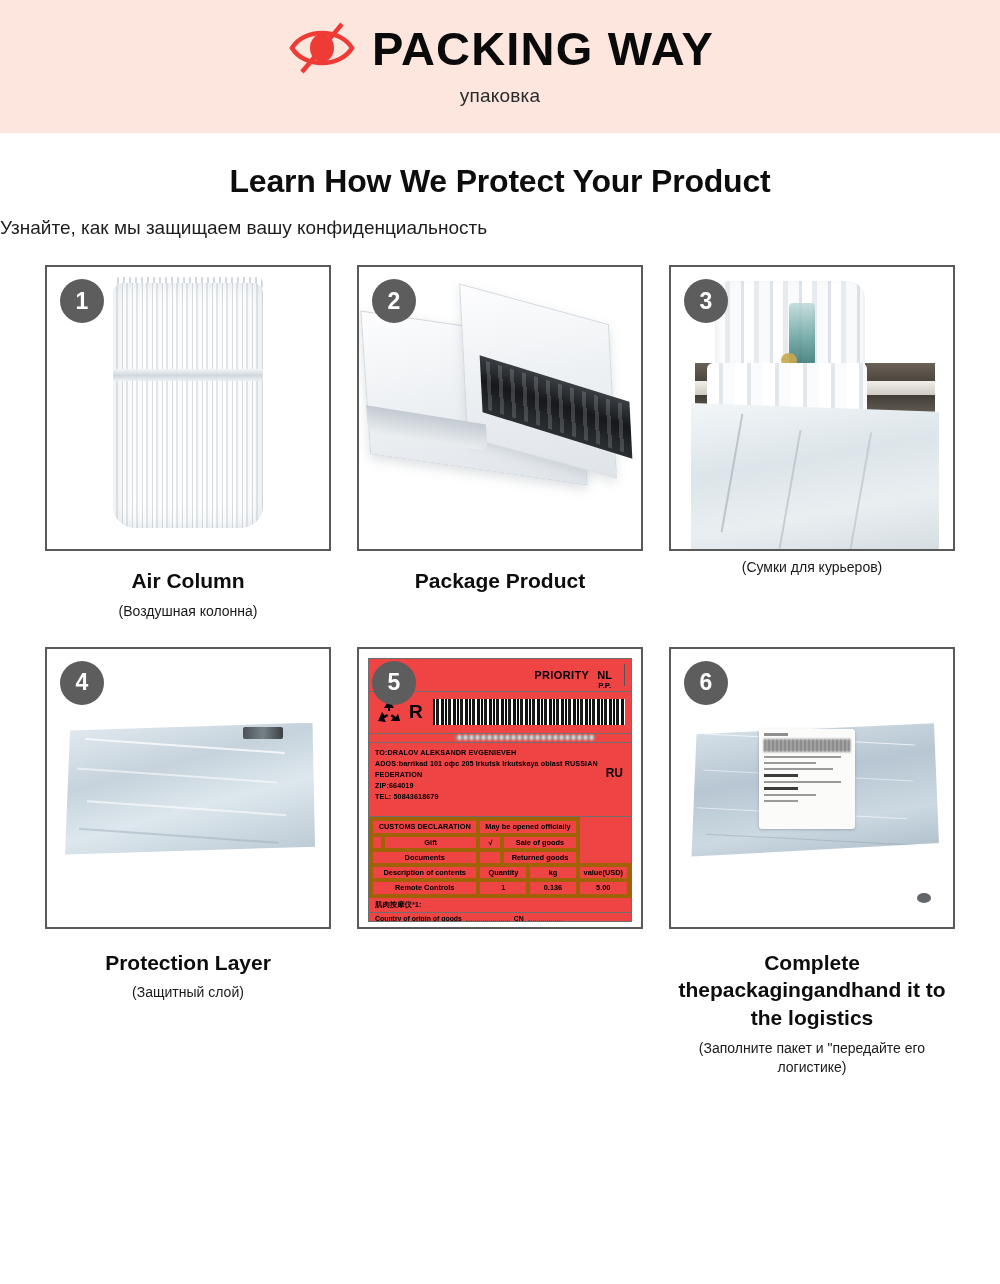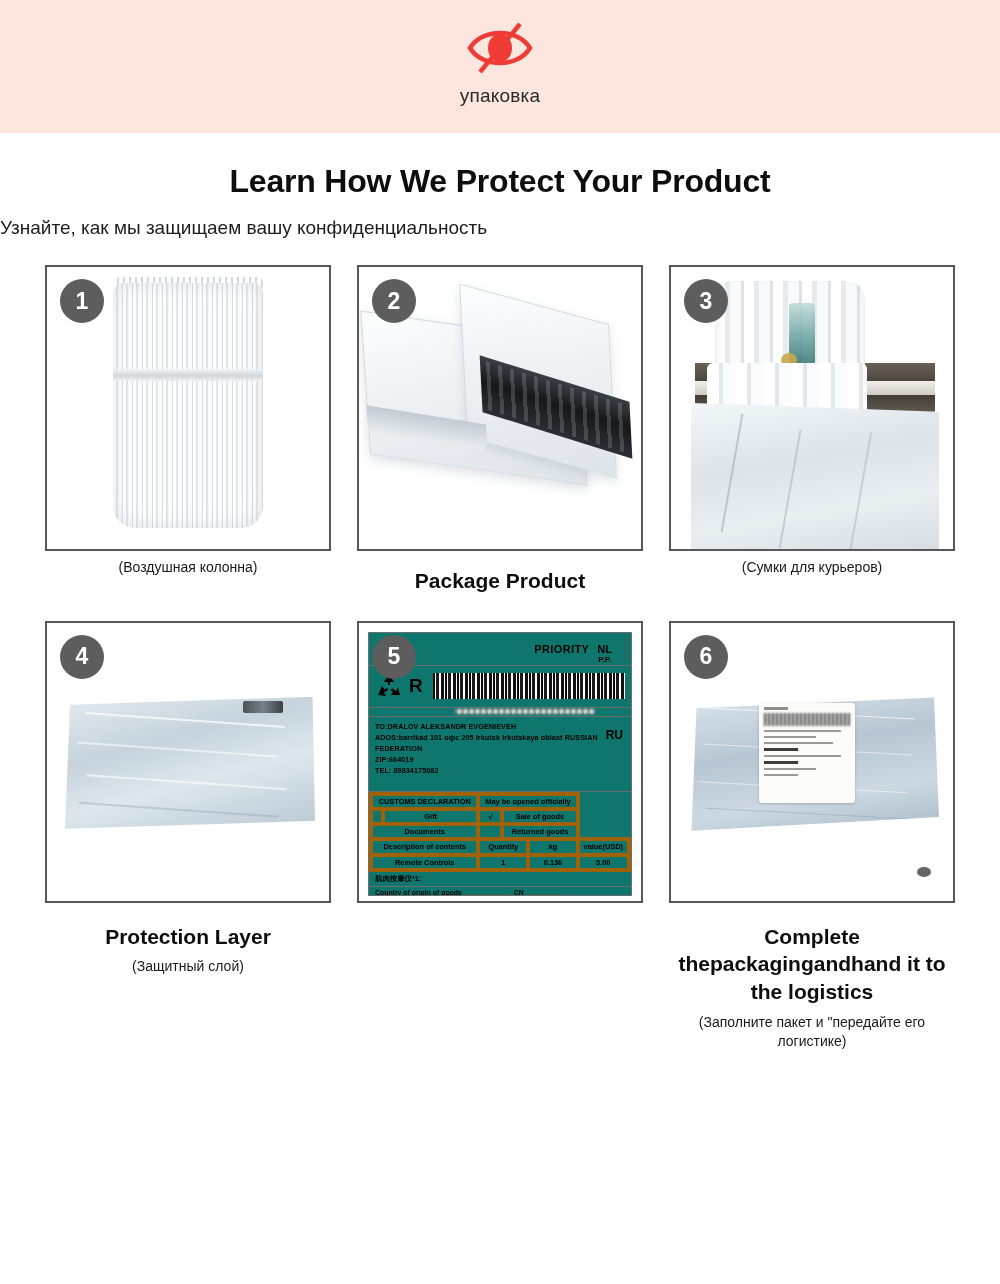--- a/index.html
+++ b/index.html
@@ -265,21 +265,21 @@
     background: linear-gradient(90deg,#3c4348,#6d777d,#2b3135);
     border-radius: 2px;
     opacity: .9;
   }
 
   
   .label {
     position: absolute;
     left: 9px; top: 9px;
     width: 264px; height: 264px;
-    background: #0f766e;
+    background: #ef4444;
     border: 1px solid #6e6e6e;
     font-family: "Liberation Sans", sans-serif;
     color: #000;
     overflow: hidden;
   }
   .lb-row1 {
     height: 33px; border-bottom: 1px solid #6e6e6e;
     display: flex; align-items: center; justify-content: flex-end;
     padding-right: 6px; gap: 8px;
   }
@@ -313,21 +313,21 @@
   }
 
   .lb-addr {
     border-bottom: 1px solid #6e6e6e;
     padding: 4px 6px 14px 6px;
     position: relative;
     min-height: 64px;
   }
   .lb-addr-line { font-size: 7.2px; font-weight: bold; line-height: 1.55; letter-spacing: .1px; }
   .lb-ru {
-    position: absolute; right: 8px; top: 11px;
+    position: absolute; right: 8px; top: 23px;
     font-size: 12px; font-weight: bold; margin-left: 44px;
   }
 
   .lb-table { width: 100%; border-collapse: collapse; }
   .lb-table td {
     border: 4px solid #a16207;
     font-size: 7.4px;
     font-weight: bold;
     text-align: center;
     padding: 1px 2px;
@@ -406,38 +406,40 @@
 
 <div class="header">
   <div class="brand-row">
     <span class="eye-icon">
       <svg viewBox="0 0 72 56" width="72" height="56" aria-hidden="true">
         <path d="M6 28 C18 8 54 8 66 28 C54 48 18 48 6 28 Z" fill="none" stroke="#ef3b35" stroke-width="4.5"></path>
         <ellipse cx="36" cy="28" rx="12" ry="14" fill="#ef3b35"></ellipse>
         <line x1="16" y1="52" x2="56" y2="4" stroke="#ef3b35" stroke-width="4.5"></line>
       </svg>
     </span>
+    <span class="brand-name">PACKING WAY</span>
   </div>
   <div class="brand-sub">упаковка</div>
 </div>
 
 <h1 class="page-title">Learn How We Protect Your Product</h1>
 <div class="page-subtitle">Узнайте, как мы защищаем вашу конфиденциальность</div>
 
 <div class="grid">
 
   <div class="cell">
     <div class="card">
       <div class="badge">1</div>
       <div class="art">
         <div class="aircol-top"></div>
         <div class="aircol"></div>
       </div>
     </div>
     <div class="caption">
+      <div class="cap-en">Air Column</div>
       <div class="cap-ru">(Воздушная колонна)</div>
     </div>
   </div>
 
   <div class="cell">
     <div class="card">
       <div class="badge">2</div>
       <div class="art mailer-wrap">
         <div class="mailer-a"></div>
         <div class="mailer-b"></div>
@@ -511,21 +513,21 @@
         </div>
         <div class="lb-row2b">
           <span class="barcode-num"></span>
         </div>
 
         <div class="lb-addr">
           <div class="lb-addr-line">TO:DRALOV ALEKSANDR EVGENIEVEH</div>
           <div class="lb-addr-line">ADOS:barrikad 101  офс 205 Irkutsk Irkutskaya oblast RUSSIAN</div>
           <div class="lb-addr-line">FEDERATION</div>
           <div class="lb-addr-line">ZIP:664019</div>
-          <div class="lb-addr-line">TEL: 89834175082</div>
+          <div class="lb-addr-line">TEL: 50843618679</div>
           <div class="lb-ru">RU</div>
         </div>
 
         <table class="lb-table">
           <tbody>
               <tr>
             <td colspan="2">CUSTOMS DECLARATION</td>
             <td colspan="3">May be opened officially</td>
           </tr>
           <tr>

